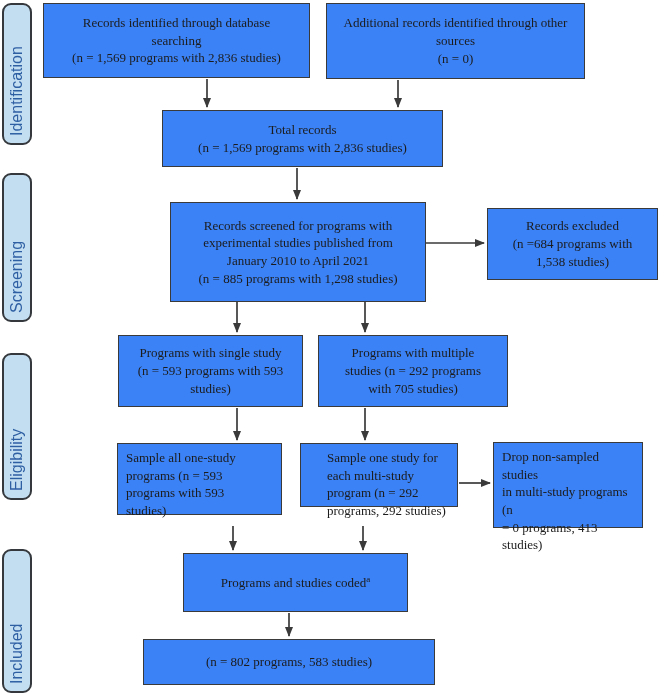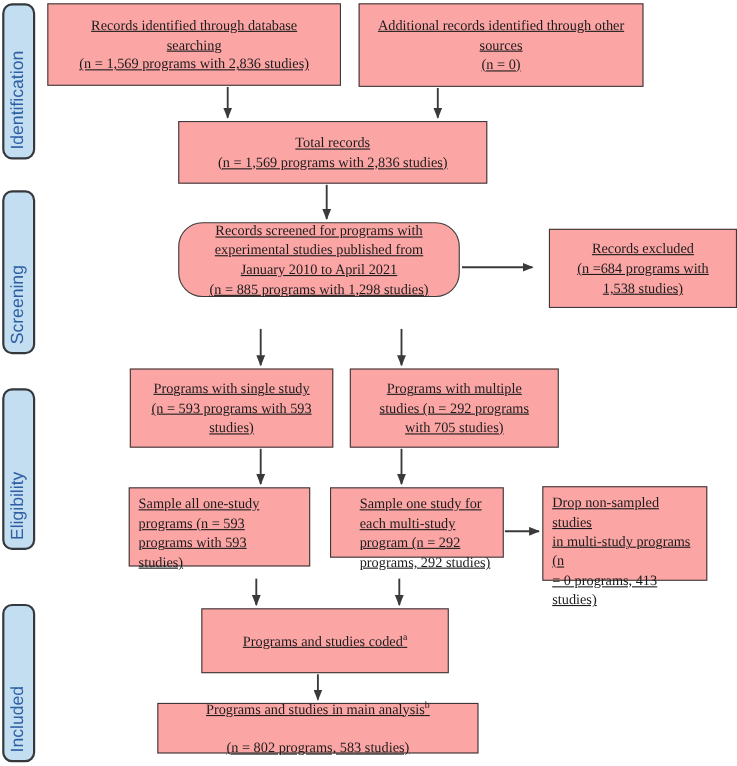--- a/index.html
+++ b/index.html
@@ -10,30 +10,29 @@
     width: 670px;
     height: 696px;
     background: #ffffff;
     font-family: "Liberation Serif", serif;
     overflow: hidden;
   }
   svg.connectors { position: absolute; left: 0; top: 0; }
 
   .fbox {
     position: absolute;
-    background: #fca5a5;
+    background: #3b82f6;
     border: 1.7px solid #3a3a3a;
     display: flex;
     align-items: center;
     justify-content: center;
     text-align: center;
     color: #1c1c1c;
     font-size: 13px;
     line-height: 1.36;
-    text-decoration: underline;
   }
   .fbox-text { white-space: pre-line; width: 100%; padding: 2px 4px; }
   .fbox.align-left { text-align: left; align-items: flex-start; justify-content: flex-start; }
   .fbox.align-left .fbox-text { padding: 5px 8px; }
   sup { font-size: 9px; vertical-align: super; line-height: 0; }
 
   .stage {
     position: absolute;
     left: 2px;
     width: 30px;
@@ -106,28 +105,28 @@
     <div class="fbox-text">Additional records identified through other
 sources
 (n = 0)</div>
   </div>
 
   <div class="fbox" style="left:162px; top:110px; width:281px; height:57px;">
     <div class="fbox-text">Total records
 (n = 1,569 programs with 2,836 studies)</div>
   </div>
 
-  <div class="fbox" style="left:162px; top:202px; width:256px; height:68px;border-radius:22px;">
+  <div class="fbox" style="left:170px; top:202px; width:256px; height:100px;">
     <div class="fbox-text">Records screened for programs with
 experimental studies published from
 January 2010 to April 2021
 (n = 885 programs with 1,298 studies)</div>
   </div>
 
-  <div class="fbox" style="left:487px; top:208px; width:171px; height:72px;margin-left:12px;">
+  <div class="fbox" style="left:487px; top:208px; width:171px; height:72px;">
     <div class="fbox-text">Records excluded
 (n =684 programs with
 1,538 studies)</div>
   </div>
 
   <div class="fbox" style="left:118px; top:335px; width:185px; height:72px;justify-content:center;">
     <div class="fbox-text">Programs with single study
 (n = 593 programs with 593
 studies)</div>
   </div>
@@ -159,18 +158,17 @@
   </div>
 
   <div class="fbox" style="left:183px; top:553px; width:225px; height:59px;">
     <div class="fbox-text">
       <div><span>Programs and studies coded</span><sup>a</sup></div>
     </div>
   </div>
 
   <div class="fbox" style="left:143px; top:639px; width:292px; height:46px;">
     <div class="fbox-text">
-      <div><span>Programs and studies in main analysis</span><sup>b</sup></div>
       <div>(n = 802 programs, 583 studies)</div>
     </div>
   </div>
 
 </div>
 
 </body></html>

